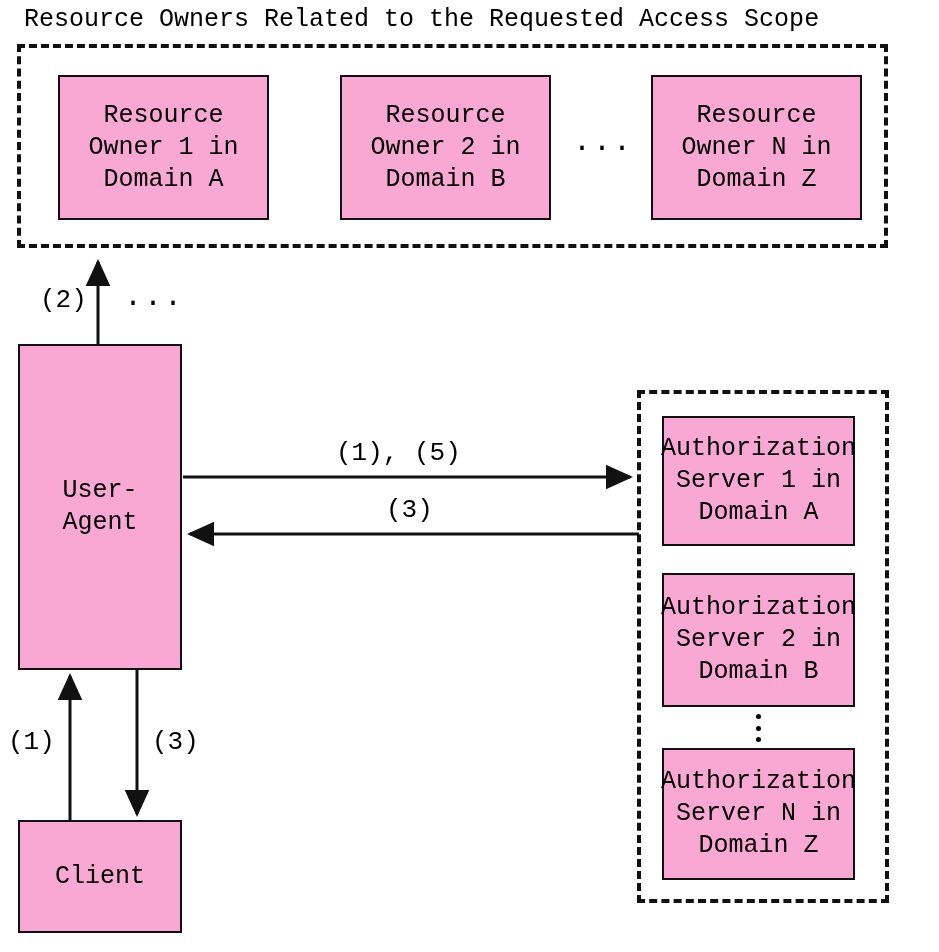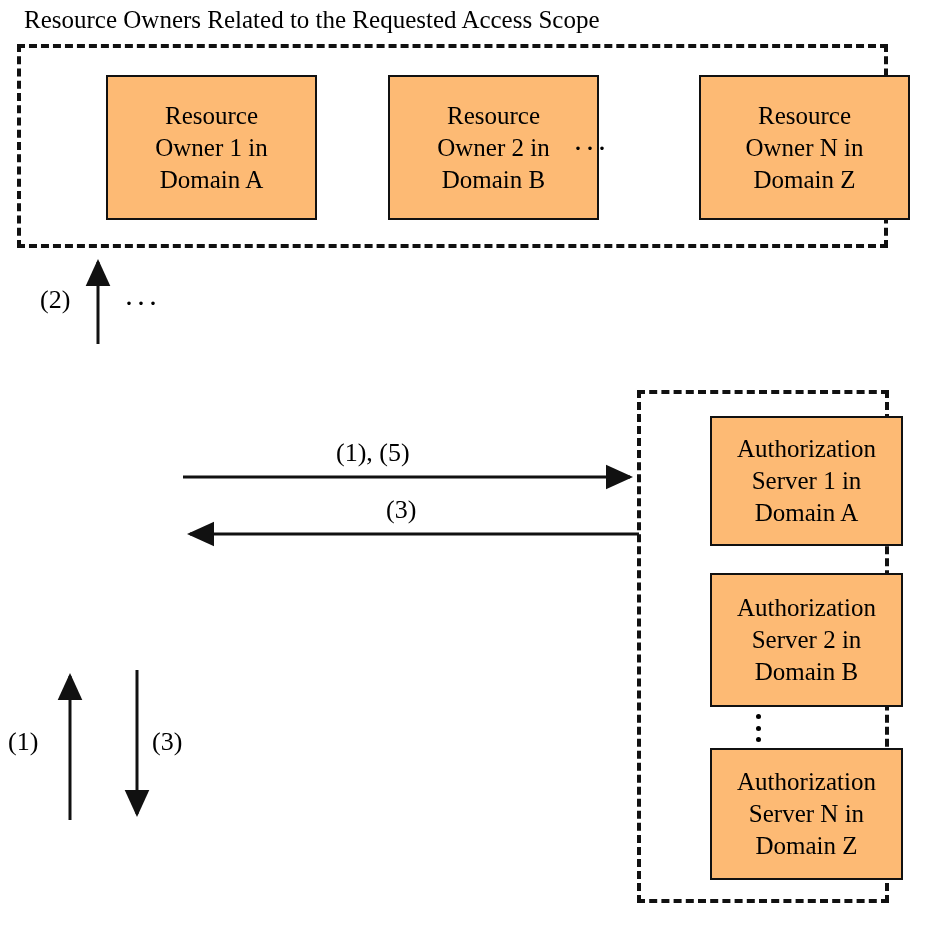--- a/index.html
+++ b/index.html
@@ -5,21 +5,21 @@
   html, body {
     margin: 0;
     padding: 0;
     background: #ffffff;
   }
   #canvas {
     position: relative;
     width: 939px;
     height: 952px;
     background: #ffffff;
-    font-family: Liberation Serif, serif;
+    font-family: Liberation Mono, monospace;
     color: #000000;
     overflow: hidden;
   }
   .caption {
     position: absolute;
     font-size: 25px;
     line-height: 31px;
     color: #000;
     white-space: pre-line;
     text-align: center;
@@ -52,31 +52,30 @@
   }
   #as-group {
     left: 637px;
     top: 390px;
     width: 252px;
     height: 513px;
   }
   .node-box {
     position: absolute;
     border: 2.5px solid #111111;
-    background: #fdba74;
+    background: #f9a8d4;
     box-sizing: border-box;
     display: flex;
     align-items: center;
     justify-content: center;
     text-align: center;
     font-size: 25px;
     line-height: 32px;
     white-space: pre-line;
     color: #000;
-    margin-left: 48px;
   }
   #ro1 { left: 58px;  top: 75px; width: 211px; height: 145px; }
   #ro2 { left: 340px; top: 75px; width: 211px; height: 145px; }
   #roN { left: 651px; top: 75px; width: 211px; height: 145px; }
 
   #as1 { left: 662px; top: 416px; width: 193px; height: 130px; }
   #as2 { left: 662px; top: 573px; width: 193px; height: 134px; }
   #asN { left: 662px; top: 748px; width: 193px; height: 132px; }
 
   #user-agent { left: 18px; top: 344px; width: 164px; height: 326px; }
@@ -170,23 +169,26 @@
   <div class="ellipsis-v">
     <i></i>
       <i></i>
       <i></i>
   </div>
 
   <div class="node-box" id="asN">Authorization
 Server N in
 Domain Z</div>
 
+  <div class="node-box" id="user-agent">User-
+Agent</div>
 
   <div class="ellipsis-h" id="ua-ellipsis">···</div>
 
+  <div class="node-box" id="client">Client</div>
 
   <div class="edge-label" id="lbl-2">(2)</div>
 
   <div class="edge-label" id="lbl-12">(1), (5)</div>
 
   <div class="edge-label" id="lbl-3r">(3)</div>
 
   <div class="edge-label" id="lbl-1">(1)</div>
 
   <div class="edge-label" id="lbl-3d">(3)</div>

